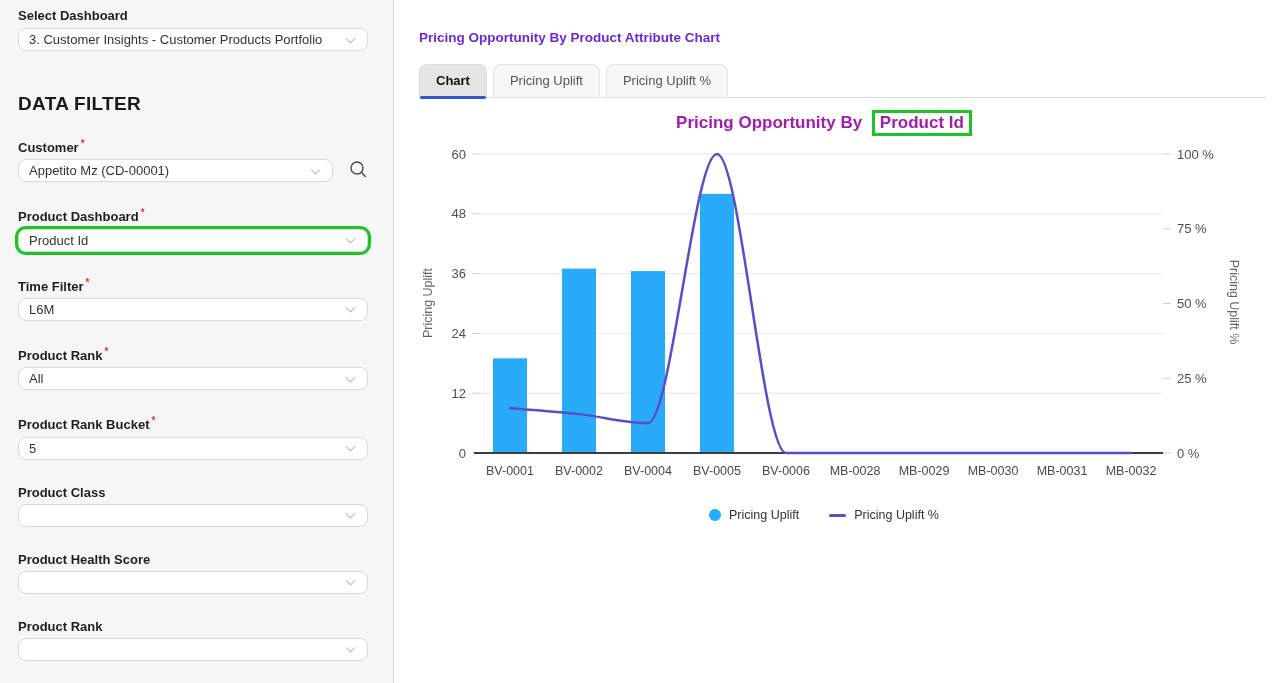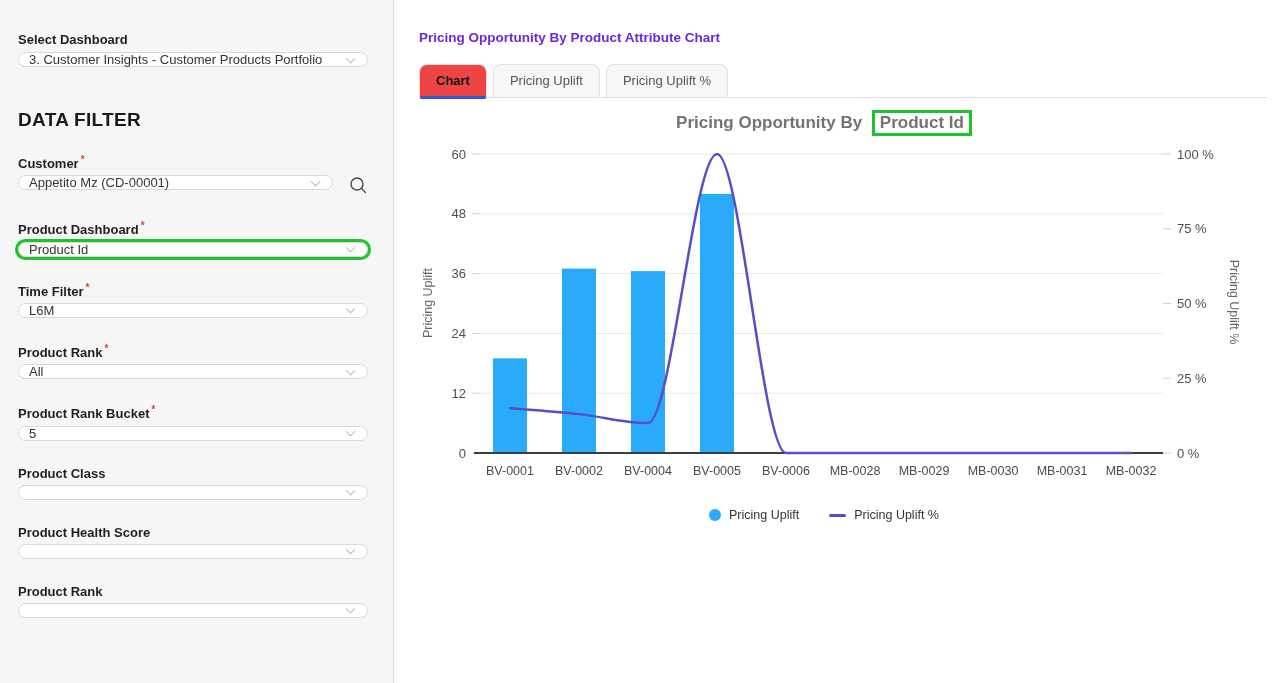--- a/index.html
+++ b/index.html
@@ -2,55 +2,55 @@
 <html><head>
 <meta charset="utf-8">
 <style>
   * { margin:0; padding:0; box-sizing:border-box; }
   html,body { width:1287px; height:683px; overflow:hidden; background:#fff;
     font-family:"Liberation Sans","DejaVu Sans",sans-serif; color:#222; }
   .app { display:flex; width:1287px; height:683px; }
 
   
   .sidebar { width:394px; min-width:394px; height:683px; background:#f6f6f6;
-    border-right:1px solid #d9d9d9; padding:32px 25px 0 18px; }
+    border-right:1px solid #d9d9d9; padding:8px 25px 0 18px; }
   .sb-label { font-size:13px; font-weight:700; color:#1f1f1f; margin-bottom:5px; }
   .section-title { font-size:19px; font-weight:700; color:#1b1b1b; letter-spacing:.3px;
     margin:42px 0 23px 0; }
   .req { color:#d93b2f; font-size:10px; vertical-align:super; margin-left:2px; font-weight:700; }
   .filter-group { margin-bottom:25px; }
   .filter-group .sb-label { margin-bottom:4px; }
-  .sel { position:relative; height:15px; background:#fff; border:1px solid #d9d9d9;
+  .sel { position:relative; height:23px; background:#fff; border:1px solid #d9d9d9;
     border-radius:8px; display:flex; align-items:center; padding:0 26px 0 10px;
     font-size:13px; color:#333; cursor:pointer; }
   .sel .sel-value { white-space:nowrap; overflow:hidden; }
   .chev { position:absolute; right:13px; top:50%; width:7px; height:7px;
     border-right:1.6px solid #b4b4b4; border-bottom:1.6px solid #b4b4b4;
     transform:translateY(-70%) rotate(45deg); }
   .sel.highlight { outline:3px solid #1dc427; }
   .customer-row { display:flex; align-items:flex-start; gap:15px; }
   .customer-row .sel { width:317px; }
   .search-btn { width:20px; height:20px; display:flex; align-items:center;
     justify-content:center; cursor:pointer; }
 
   
   .main { position:relative; flex:1; background:#fff; }
   .main-header { padding:30px 0 0 25px; font-size:13.5px; font-weight:700; color:#6d28d9; }
   .tabs-row { display:flex; align-items:flex-end; gap:6px; margin:19px 20px 0 25px;
     border-bottom:1px solid #e0e0e0; }
   .tab { position:relative; padding:8px 16px 9px 16px; font-size:13px; color:#555;
     background:#f7f7f7; border:1px solid #e3e3e3; border-bottom:none;
     border-radius:8px 8px 0 0; cursor:pointer; margin-bottom:0; }
-  .tab.active { background:#ef4444; color:#111; font-weight:700; border-color:#dcdcdc; }
+  .tab.active { background:#e5e5e5; color:#111; font-weight:700; border-color:#dcdcdc; }
   .tab.active::after { content:""; position:absolute; left:0; right:0; bottom:-2px;
     height:3px; background:#3457d5; border-radius:2px; }
 
   .chart-wrap { position:absolute; left:0; top:108px; width:860px; }
   .chart-title { height:34px; text-align:center; font-size:17px; font-weight:700;
-    color:#737373; line-height:30px; }
+    color:#a21caf; line-height:30px; }
   .chart-title .hl { border:3px solid #1dc427; padding:0 5px 1px 5px; margin-left:5px; }
   .legend { display:flex; justify-content:center; align-items:center; gap:30px;
     margin-top:2px; font-size:12.5px; color:#333; }
   .legend-item { display:flex; align-items:center; gap:8px; cursor:pointer; }
   .legend-dot { width:12px; height:12px; border-radius:50%; }
   .legend-line { width:17px; height:3px; border-radius:2px; }
 </style>
 </head>
 <body>
 

